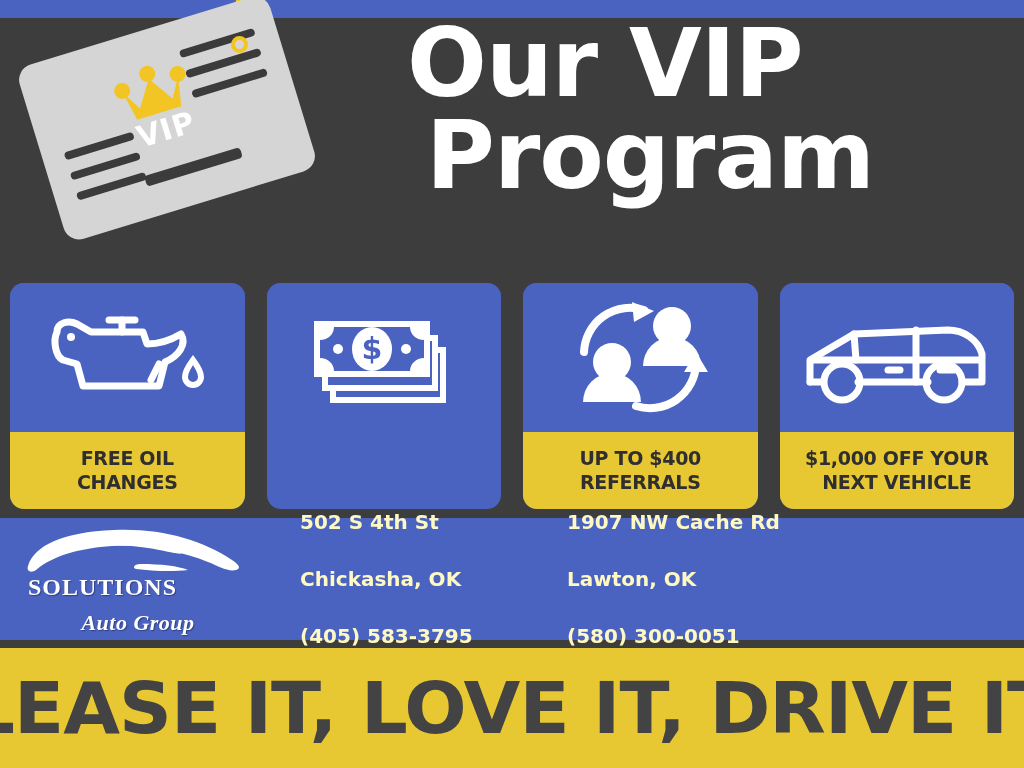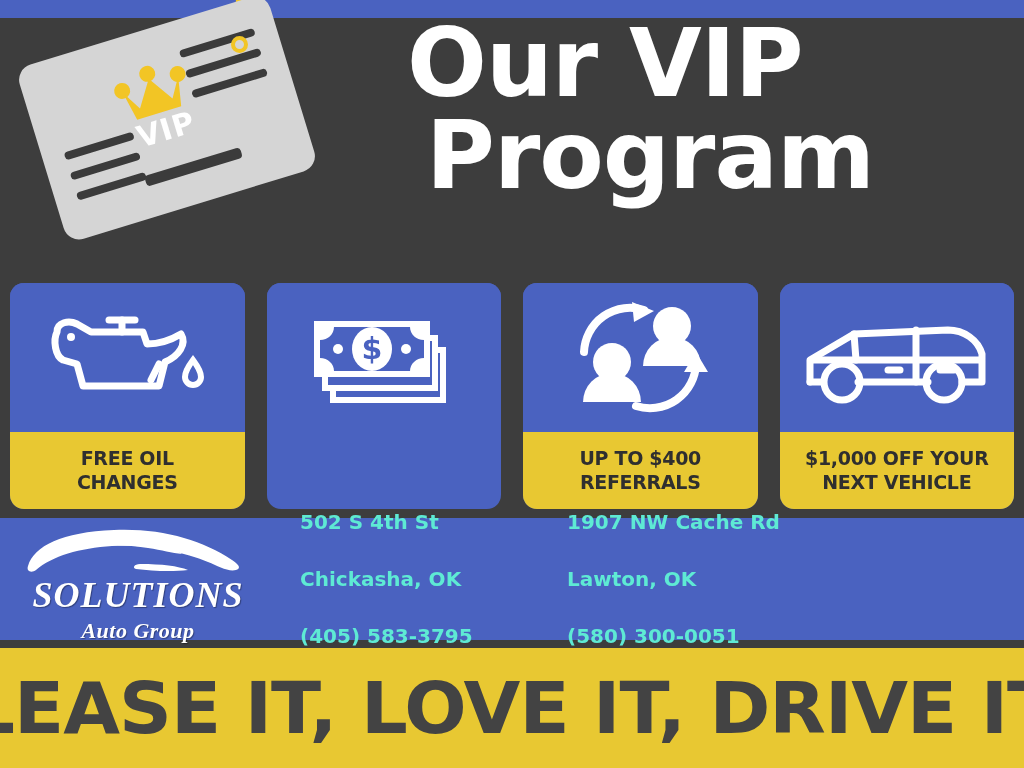--- a/index.html
+++ b/index.html
@@ -156,51 +156,48 @@
   }
   .logo-swoosh {
     position: absolute;
     left: 22px; top: 6px;
     width: 228px; height: 52px;
   }
   .logo-main {
     position: absolute;
     left: 28px; top: 54px;
     width: 220px;
-    text-align: center;
     color: #ffffff;
     font-family: "Liberation Serif", serif;
     font-weight: bold;
-    font-style: italic;
-    font-size: 36px;
+    font-size: 24px;
     letter-spacing: 1px;
     text-shadow: 1px 1px 1px rgba(0,0,0,.35);
   }
   .logo-sub {
     position: absolute;
     left: 28px; top: 90px;
     width: 220px;
     text-align: center;
     color: #ffffff;
     font-family: "Liberation Serif", serif;
     font-weight: bold;
     font-style: italic;
     font-size: 22px;
     letter-spacing: 0.5px;
     text-shadow: 1px 1px 1px rgba(0,0,0,.35);
-    margin-top: 8px;
   }
   .locations {
     flex: 1 1 auto;
     display: flex;
     height: 100%;
     align-items: center;
   }
   .location {
-    color: #5eead4;
+    color: #fef9c3;
     font-family: "DejaVu Sans", sans-serif;
     font-weight: bold;
     font-size: 20px;
     line-height: 1.42;
     white-space: pre-line;
   }
   .loc-0 { width: 245px; padding-left: 32px; }
   .loc-1 { width: 230px; padding-left: 25px; }
   .loc-2 { width: 250px; padding-left: 22px; }
 

